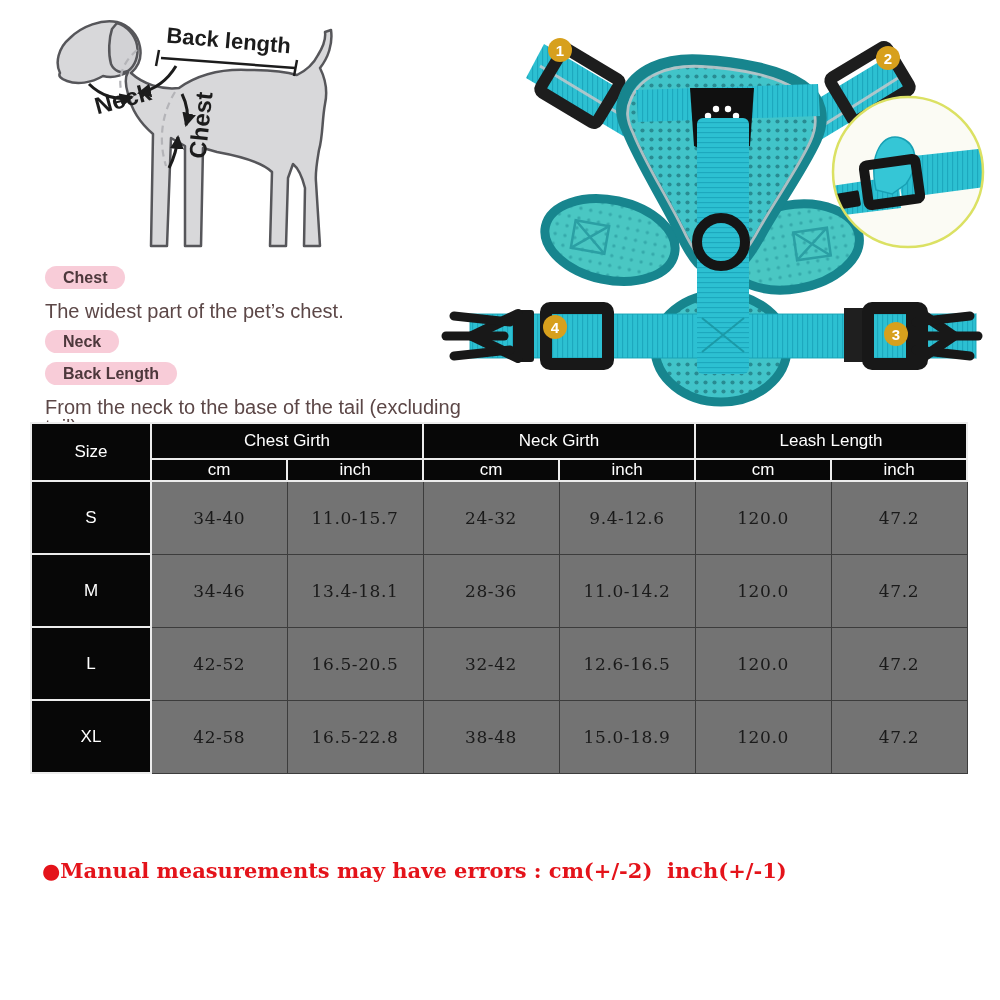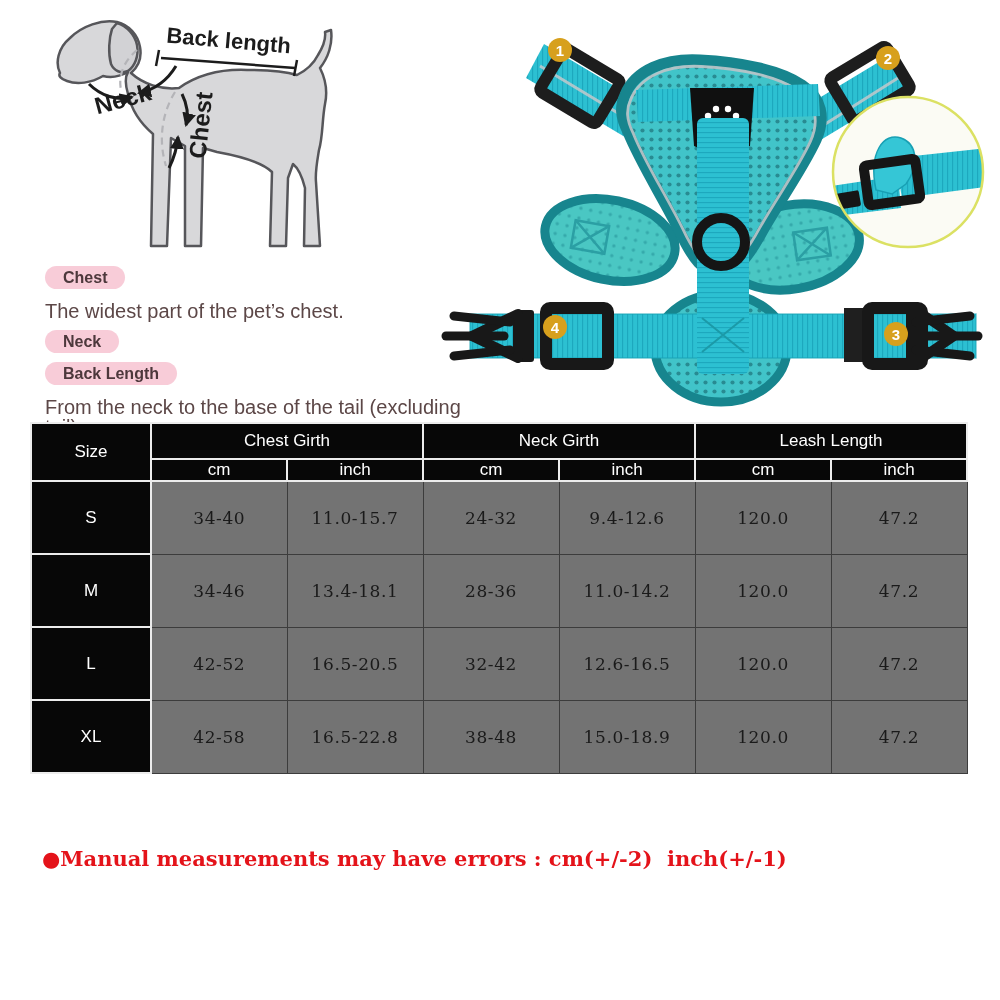--- a/index.html
+++ b/index.html
@@ -28,21 +28,21 @@
   .size-table tbody th{background:#070707;color:#fff;font-weight:400;font-size:17px;
                        border:2px solid #ececec;}
   .size-table tbody td{background:#737373;color:#1a1a1a;border:1.5px solid #3c3c3c;
                        font-family:"DejaVu Serif",serif;font-size:17px;letter-spacing:.6px;}
   .size-table tbody tr{height:73px;}
 
   
   .note{position:absolute;left:42px;top:822px;color:#e4131a;
         font-family:"DejaVu Serif",serif;font-weight:bold;}
   .note-title{font-size:23px;}
-  .note-item{font-size:21px;margin-top:24px;white-space:pre-wrap;}
+  .note-item{font-size:21px;margin-top:36px;white-space:pre-wrap;}
 
   
   .svg-label{font-family:"Liberation Sans",sans-serif;font-weight:600;fill:#1c1c1c;}
   .badge-num{font-family:"Liberation Sans",sans-serif;font-weight:bold;fill:#fff;
              font-size:15px;text-anchor:middle;}
 </style>
 </head>
 <body>
 
 <div class="canvas">

